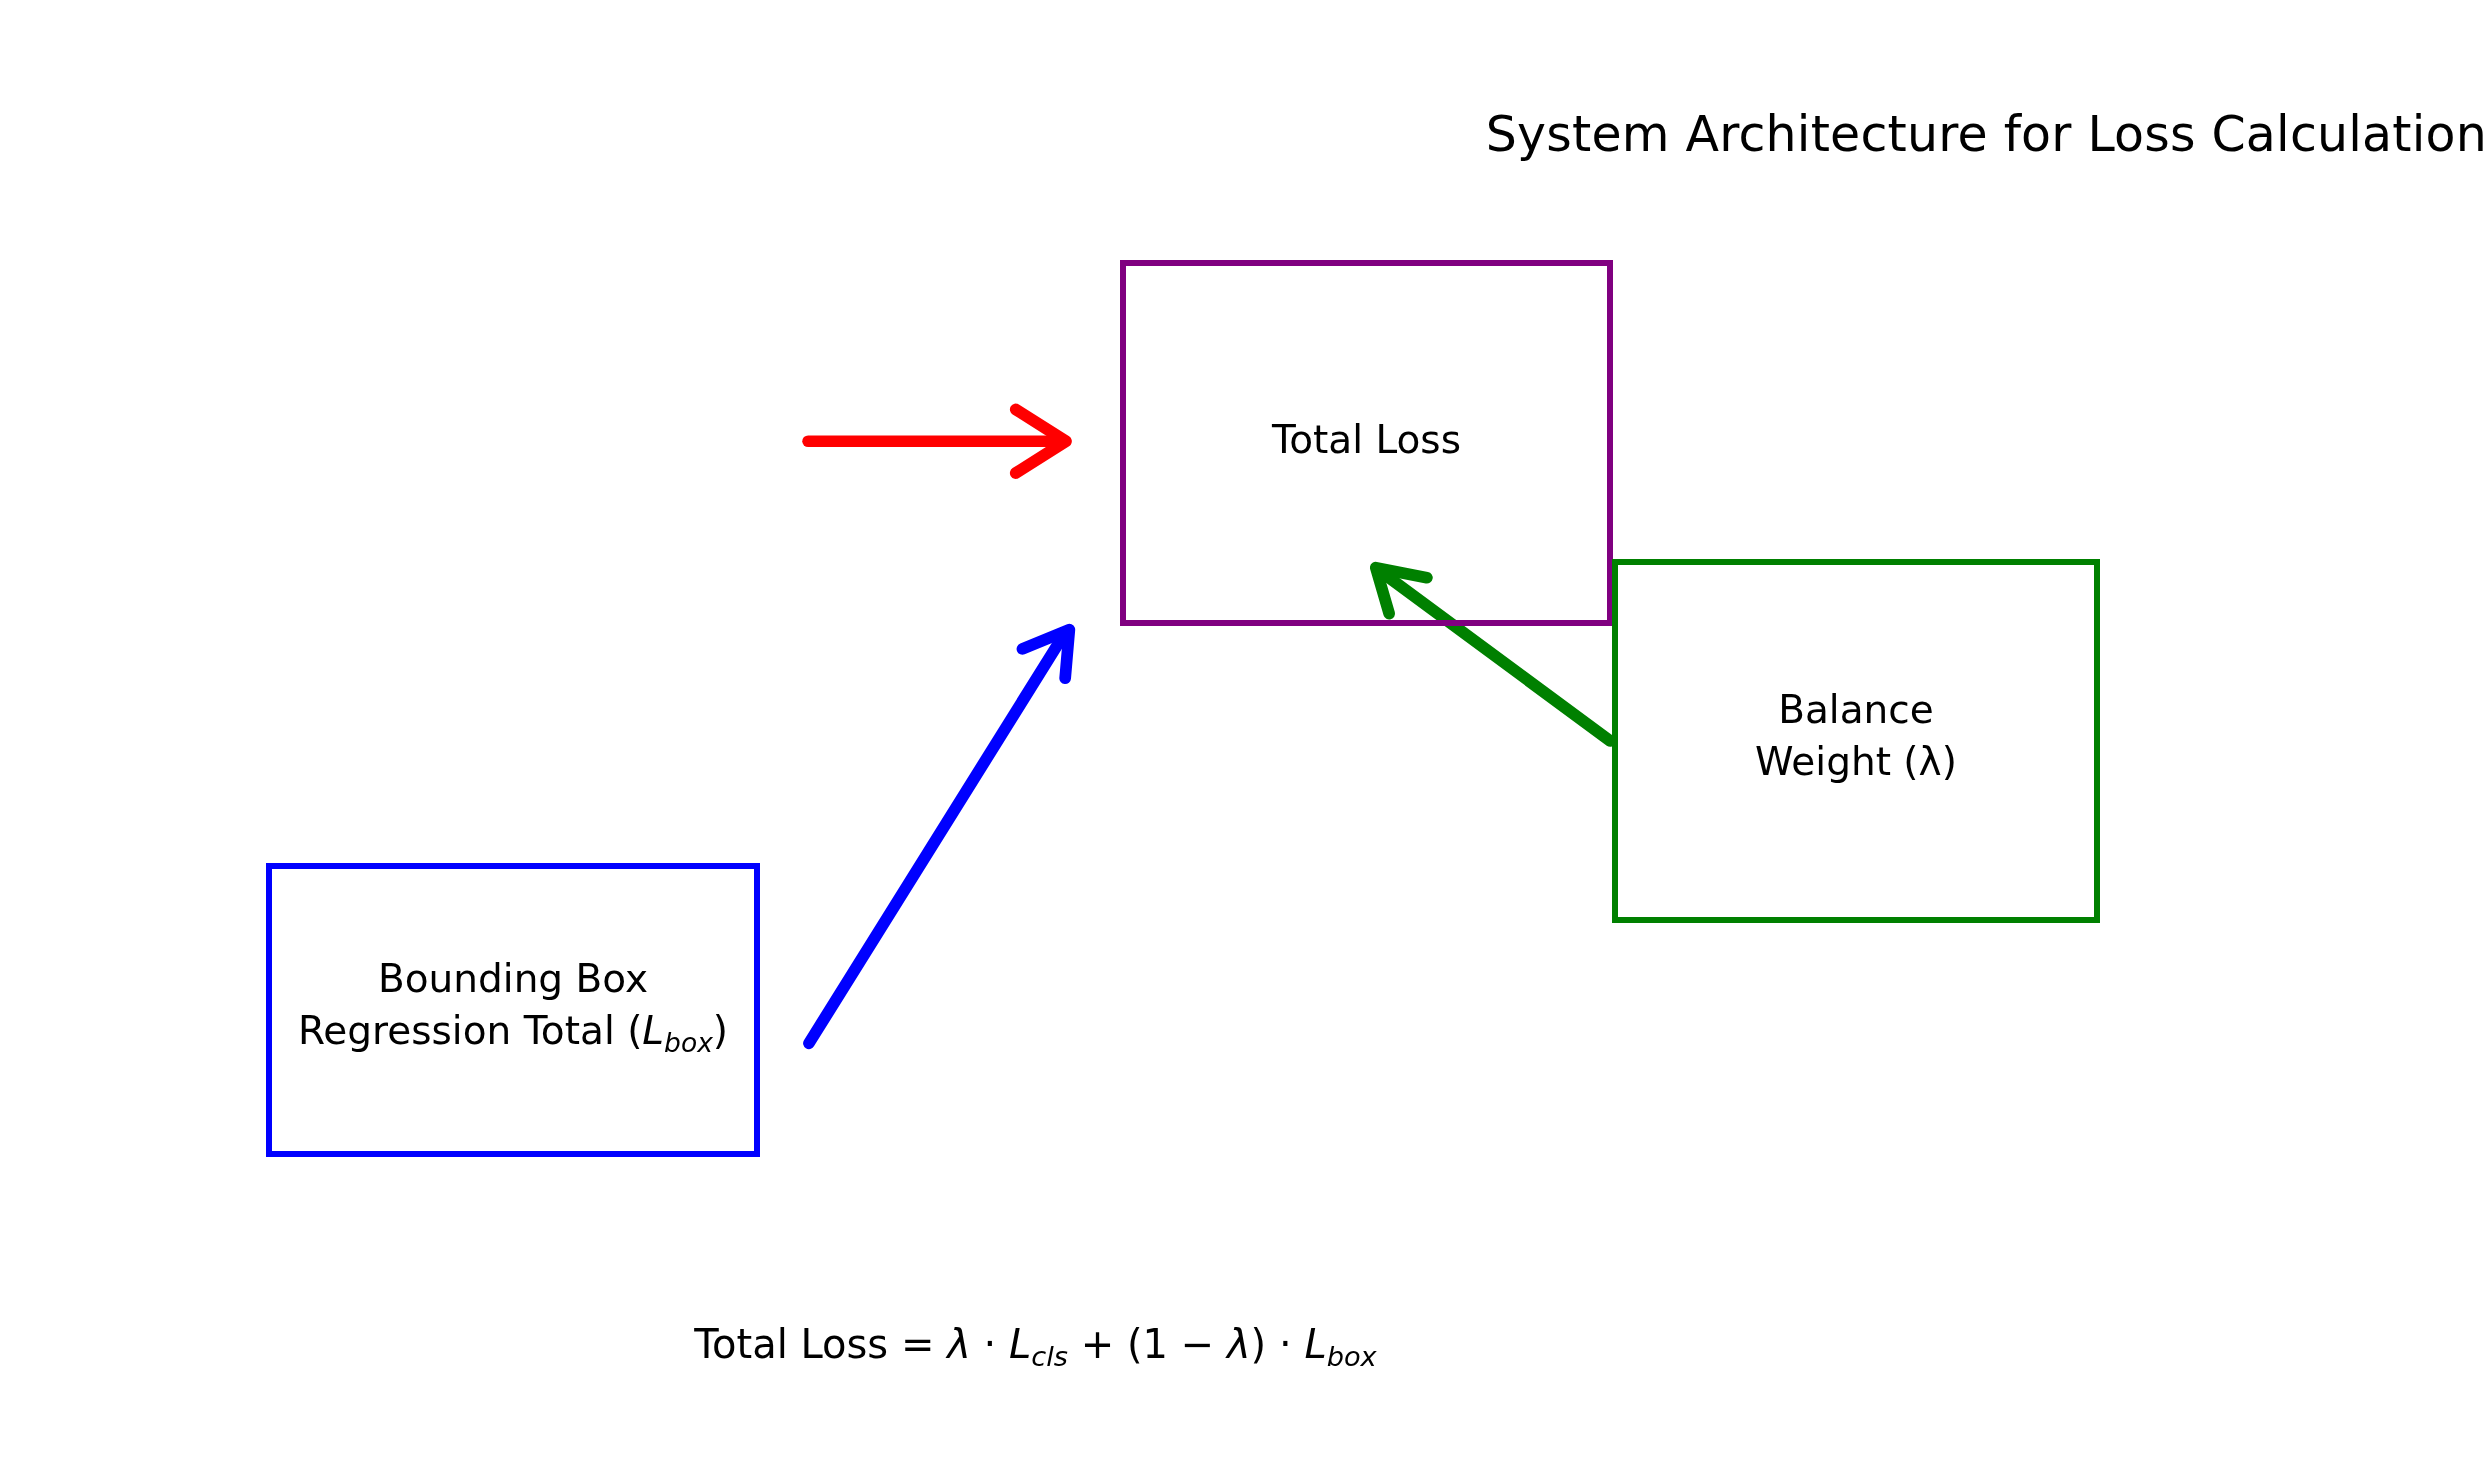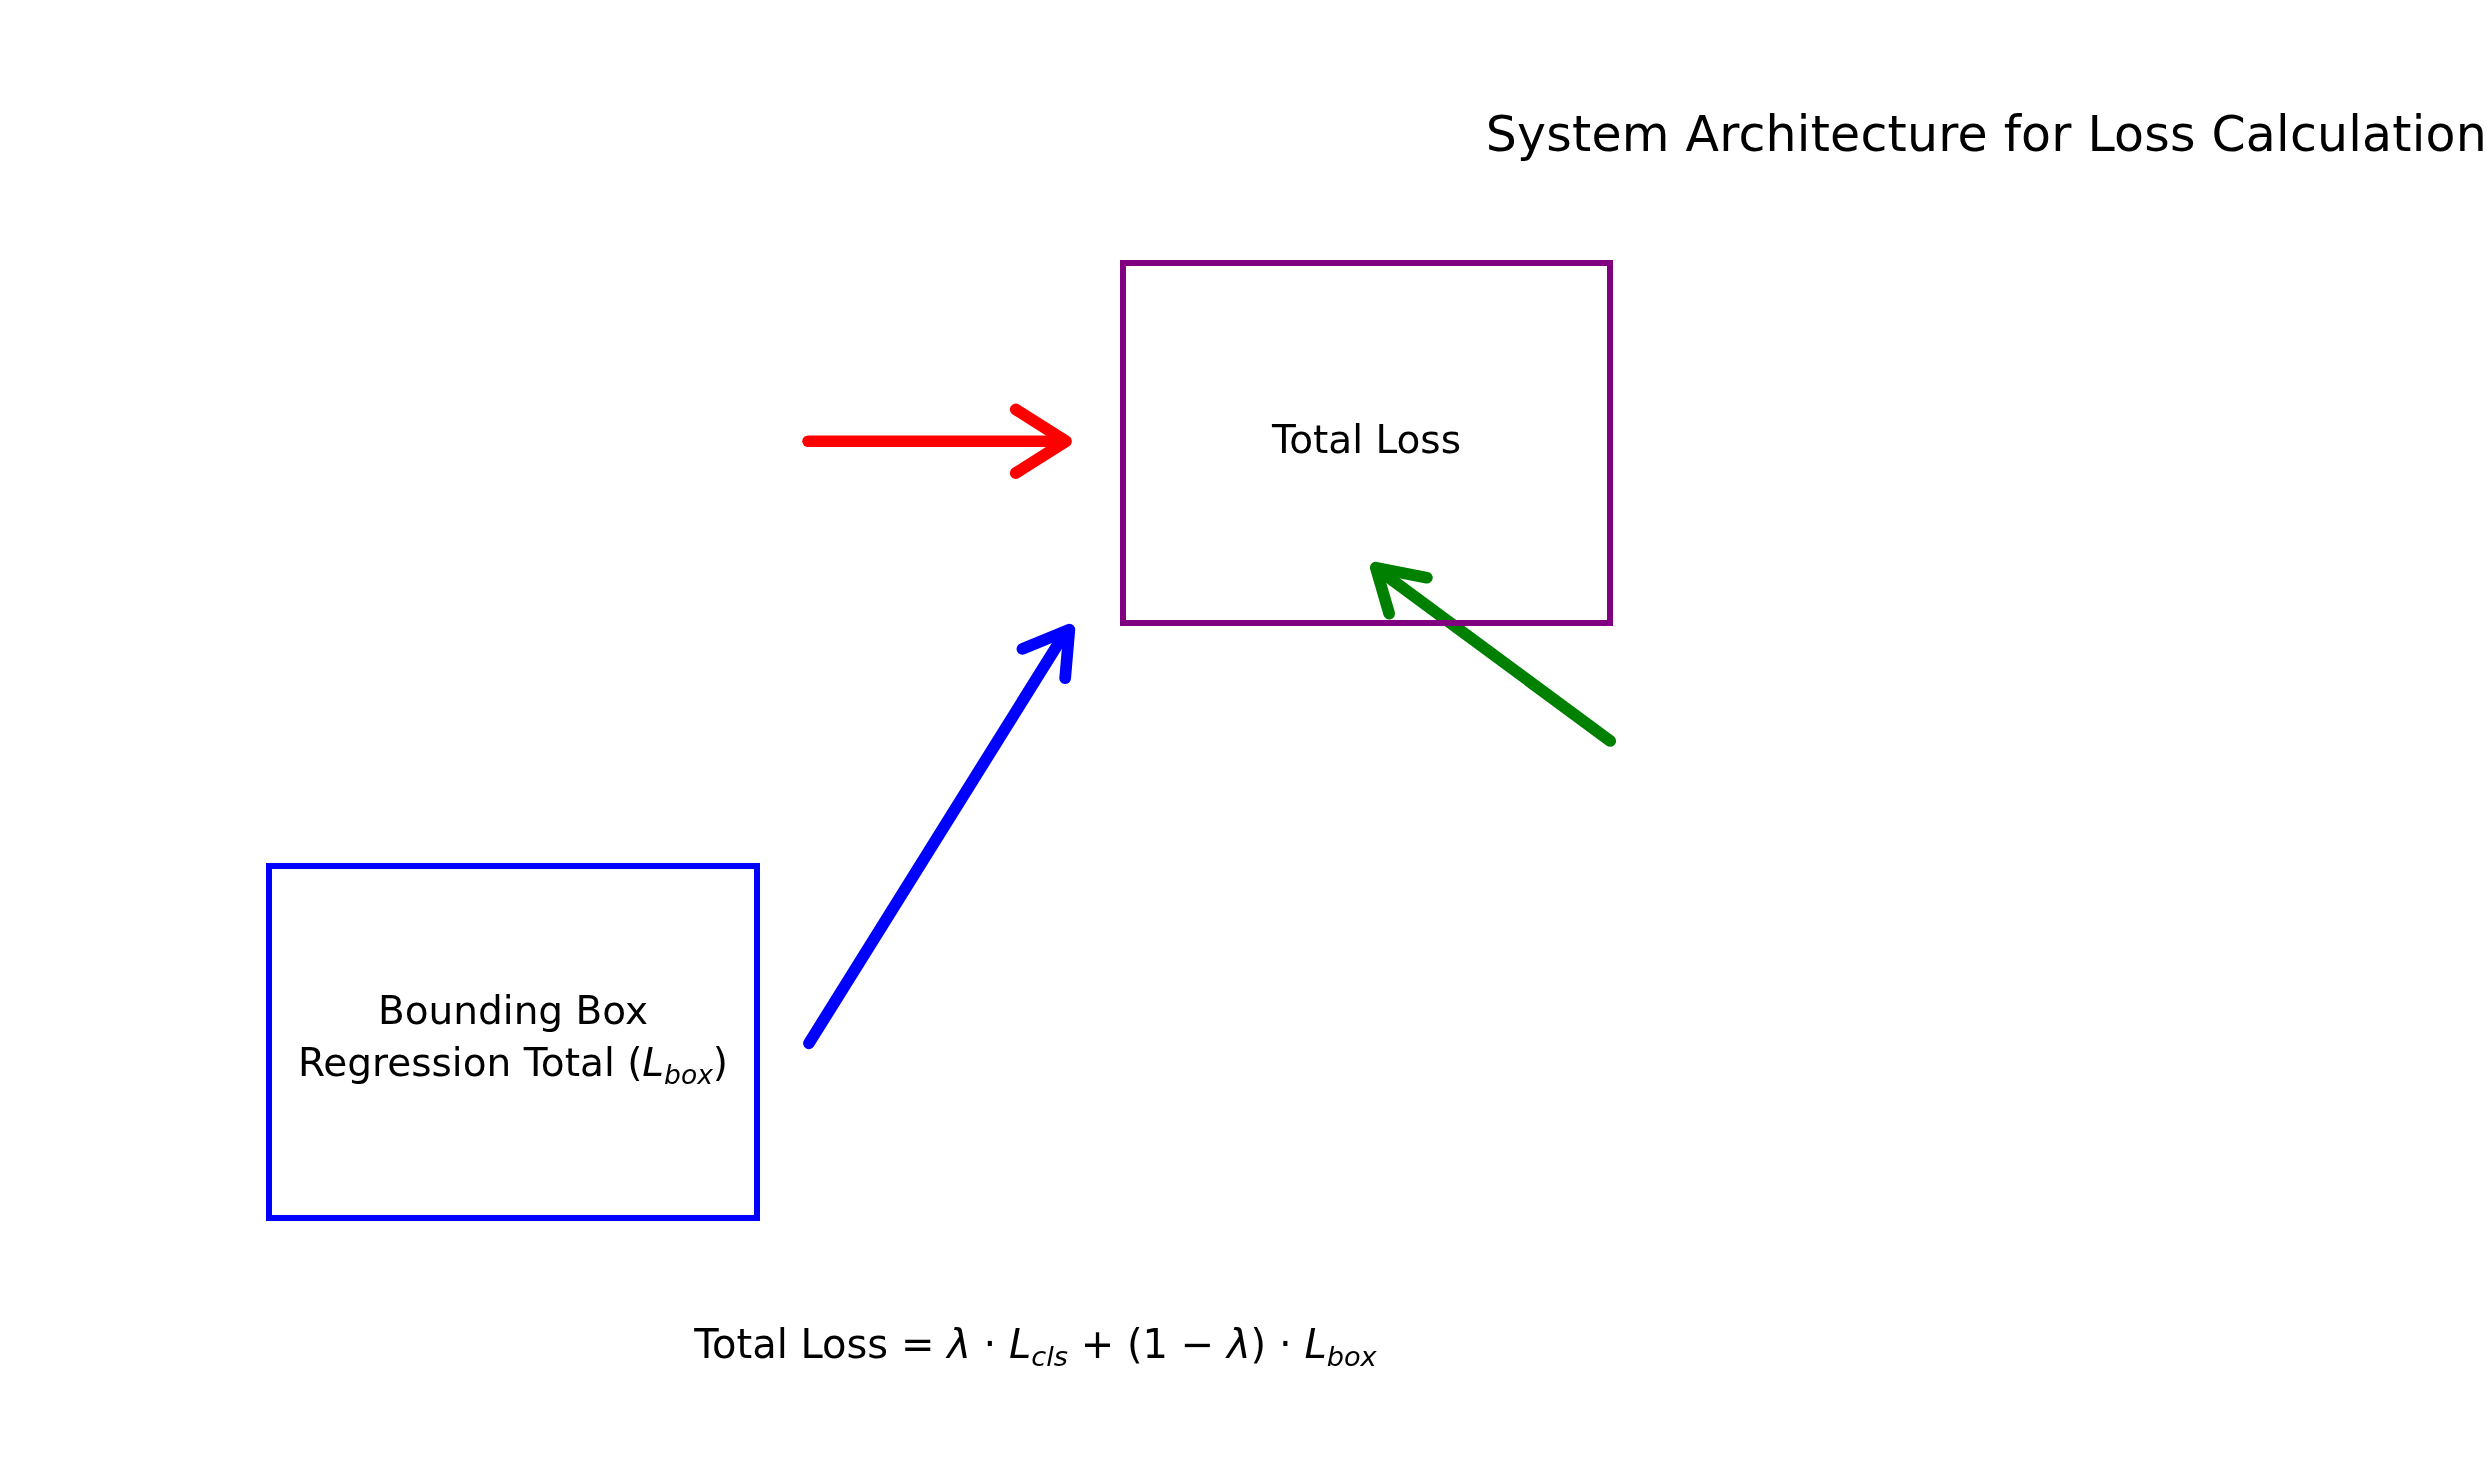--- a/index.html
+++ b/index.html
@@ -73,21 +73,21 @@
     width: 493px; height: 366px;
     border: 6.7px solid #800080;
   }
   #box-balance-weight {
     left: 1612px; top: 559px;
     width: 488px; height: 364px;
     border: 6.7px solid #008000;
   }
   #box-bbox-regression-loss {
     left: 266px;  top: 863px;
-    width: 494px; height: 358px;
+    width: 494px; height: 294px;
     border: 6.7px solid #0000ff;
   }
 
   
   #box-classification-loss .node-label { transform: translateY(-5px); }
   #box-total-loss .node-label          { transform: translateY(-3.3px); }
   #box-balance-weight .node-label      { transform: translateY(-5px); }
   #box-bbox-regression-loss .node-label{ transform: translateY(-5px); }
 
   
@@ -144,20 +144,26 @@
     </g>
   </svg>
 
 
   <div class="node-box" id="box-total-loss">
     <div class="node-label">
       <span>Total Loss</span>
     </div>
   </div>
 
+  <div class="node-box" id="box-balance-weight">
+    <div class="node-label">
+      <span>Balance</span><br>
+      <span>Weight (</span><span>λ</span><span>)</span>
+    </div>
+  </div>
 
   <div class="node-box" id="box-bbox-regression-loss">
     <div class="node-label">
       <span>Bounding Box</span><br>
       <span>Regression Total (</span><span class="mathvar">L</span><sub>box</sub><span>)</span>
     </div>
   </div>
 
   <div class="equation">
     <span>Total Loss</span>&nbsp;<span>=</span>&nbsp;<span class="mathvar">λ</span>&nbsp;<span>·</span>&nbsp;<span class="mathvar">L</span><sub>cls</sub>&nbsp;<span>+</span>&nbsp;<span>(</span><span>1</span>&nbsp;<span>−</span>&nbsp;<span class="mathvar">λ</span><span>)</span>&nbsp;<span>·</span>&nbsp;<span class="mathvar">L</span><sub>box</sub>

